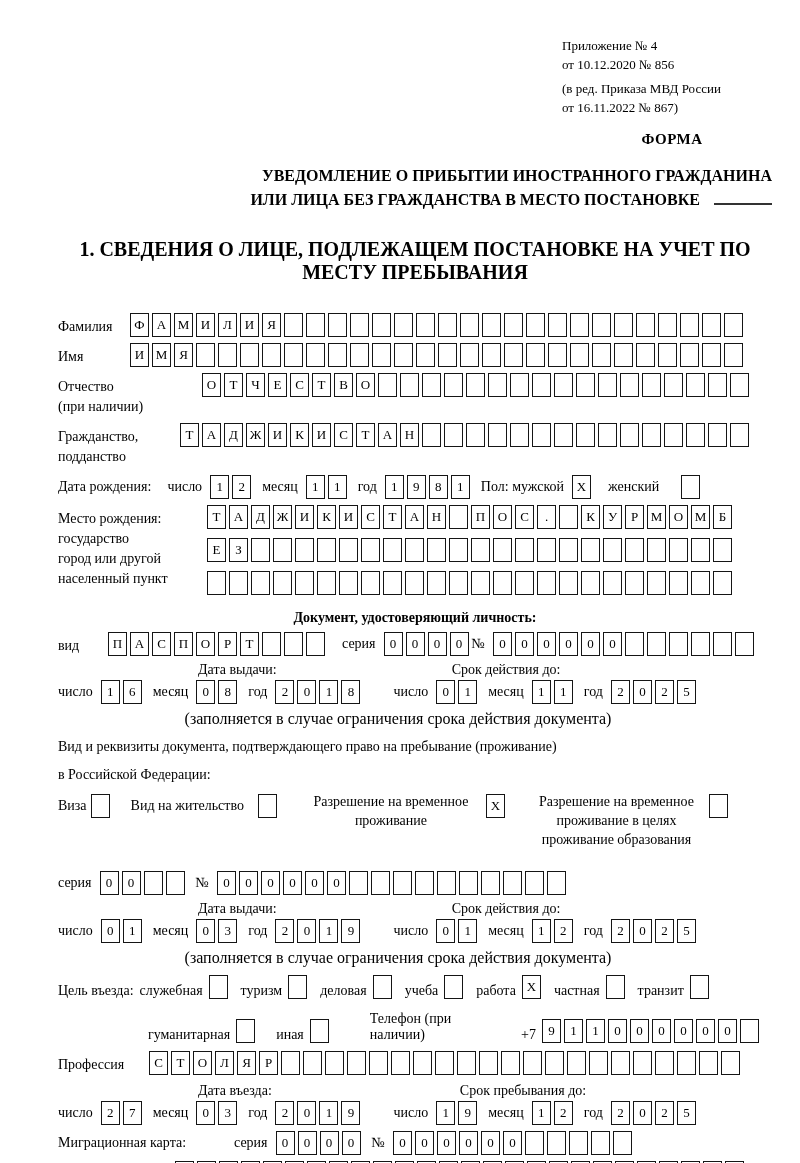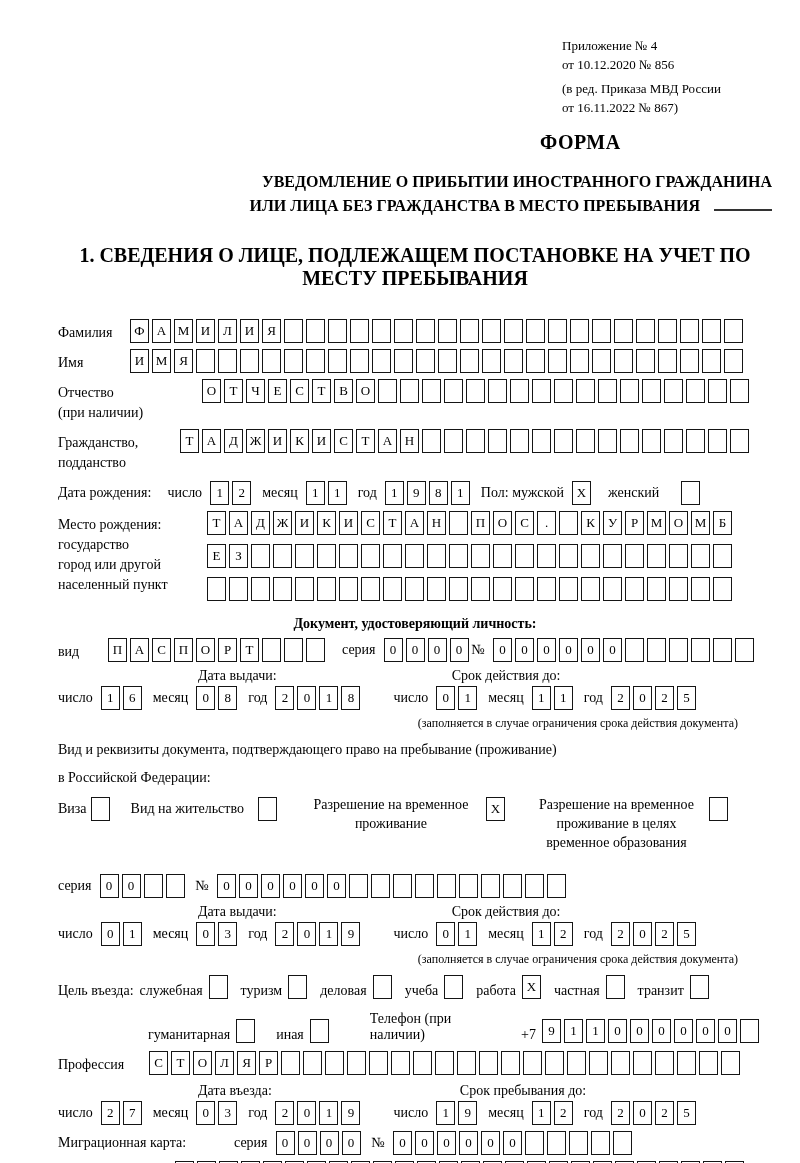--- a/index.html
+++ b/index.html
@@ -3,22 +3,22 @@
 <meta charset="utf-8">
 <style>
   html,body{margin:0;padding:0;background:#fff;}
   body{width:800px;height:1163px;overflow:hidden;color:#000;
        font-family:"Liberation Serif",serif;font-size:14px;}
   .page{padding:36px 28px 0 58px;position:relative;}
 
   
   .appendix{width:200px;margin-left:auto;margin-right:10px;font-size:13px;line-height:19px;}
   .appendix .ed{margin-top:5px;}
-  .forma{width:200px;margin-left:auto;margin-right:32px;text-align:left;
-         font-weight:bold;font-size:20px;margin-top:14px;letter-spacing:.5px;}
+  .forma{width:200px;margin-left:auto;text-align:center;
+         font-weight:bold;font-size:15px;margin-top:14px;letter-spacing:.5px;}
 
   
   .title{text-align:right;font-weight:bold;font-size:16px;line-height:24px;margin-top:16px;}
   .title .uline{display:inline-block;width:58px;border-bottom:2px solid #333;height:14px;margin-left:14px;}
   .section{font-weight:bold;font-size:20px;margin-top:26px;margin-bottom:29px;text-align:center;}
 
   
   .cells{display:flex;flex:none;}
   .cell{width:17px;height:22px;border:1.5px solid #151515;margin-right:3px;flex:none;
         display:flex;align-items:center;justify-content:center;font-size:13px;background:#fff;}
@@ -28,21 +28,21 @@
   .w50{width:50px;} .w91{width:91px;} .w117{width:117px;}
   .stack .cells{margin-bottom:9px;}
 
   .inline-lab{flex:none;padding-top:4px;margin-right:8px;}
   .gap8{margin-left:8px;} .gap14{margin-left:14px;} .gap30{margin-left:30px;}
 
   
   .dlabels{display:flex;margin-top:2px;margin-bottom:2px;}
   .dlabels .dl1{margin-left:140px;}
   .dlabels .dl2{margin-left:175px;}
-  .note{font-size:12px;text-align:right;padding-right:34px;margin-top:1px;margin-bottom:8px;}
+  .note{font-size:16px;text-align:center;padding-right:34px;margin-top:1px;margin-bottom:8px;}
 
   .txt{margin-bottom:6px;line-height:22px;}
 
   
   .optrow{display:flex;align-items:flex-start;margin-top:4px;margin-bottom:22px;}
   .optrow .olabel{padding-top:6px;}
   .optrow .center2{text-align:center;line-height:19px;width:190px;}
   .optrow .center3{text-align:center;line-height:19px;width:185px;}
   .optrow .cells{margin-top:2px;}
 
@@ -59,21 +59,21 @@
   <div class="appendix">
     <div>Приложение № 4</div>
     <div>от 10.12.2020 № 856</div>
     <div class="ed">(в ред. Приказа МВД России</div>
     <div>от 16.11.2022 № 867)</div>
   </div>
   <div class="forma">ФОРМА</div>
 
   <div class="title">
     <div>УВЕДОМЛЕНИЕ О ПРИБЫТИИ ИНОСТРАННОГО ГРАЖДАНИНА</div>
-    <div><span>ИЛИ ЛИЦА БЕЗ ГРАЖДАНСТВА В МЕСТО ПРЕБЫВАНИЯ</span><span class="uline"></span></div>
+    <div><span>ИЛИ ЛИЦА БЕЗ ГРАЖДАНСТВА В МЕСТО ПОСТАНОВКЕ</span><span class="uline"></span></div>
   </div>
 
   <div class="section">1. СВЕДЕНИЯ О ЛИЦЕ, ПОДЛЕЖАЩЕМ ПОСТАНОВКЕ НА УЧЕТ ПО МЕСТУ ПРЕБЫВАНИЯ</div>
 
   <div class="frow">
     <div class="flabel w72">Фамилия</div>
     <div class="cells">
         <span class="cell">Ф</span>
         <span class="cell">А</span>
         <span class="cell">М</span>
@@ -423,21 +423,21 @@
     <div class="center2" style="margin-left:16px;">
       <div>Разрешение на временное</div>
       <div>проживание</div>
     </div>
     <div class="cells">
         <span class="cell">X</span>
       </div>
     <div class="center3" style="margin-left:16px;">
       <div>Разрешение на временное</div>
       <div>проживание в целях</div>
-      <div>временное образования</div>
+      <div>проживание образования</div>
     </div>
     <div class="cells">
         <span class="cell"></span>
       </div>
   </div>
 
   <div class="frow">
     <span class="inline-lab">серия</span>
     <div class="cells">
         <span class="cell">0</span>

